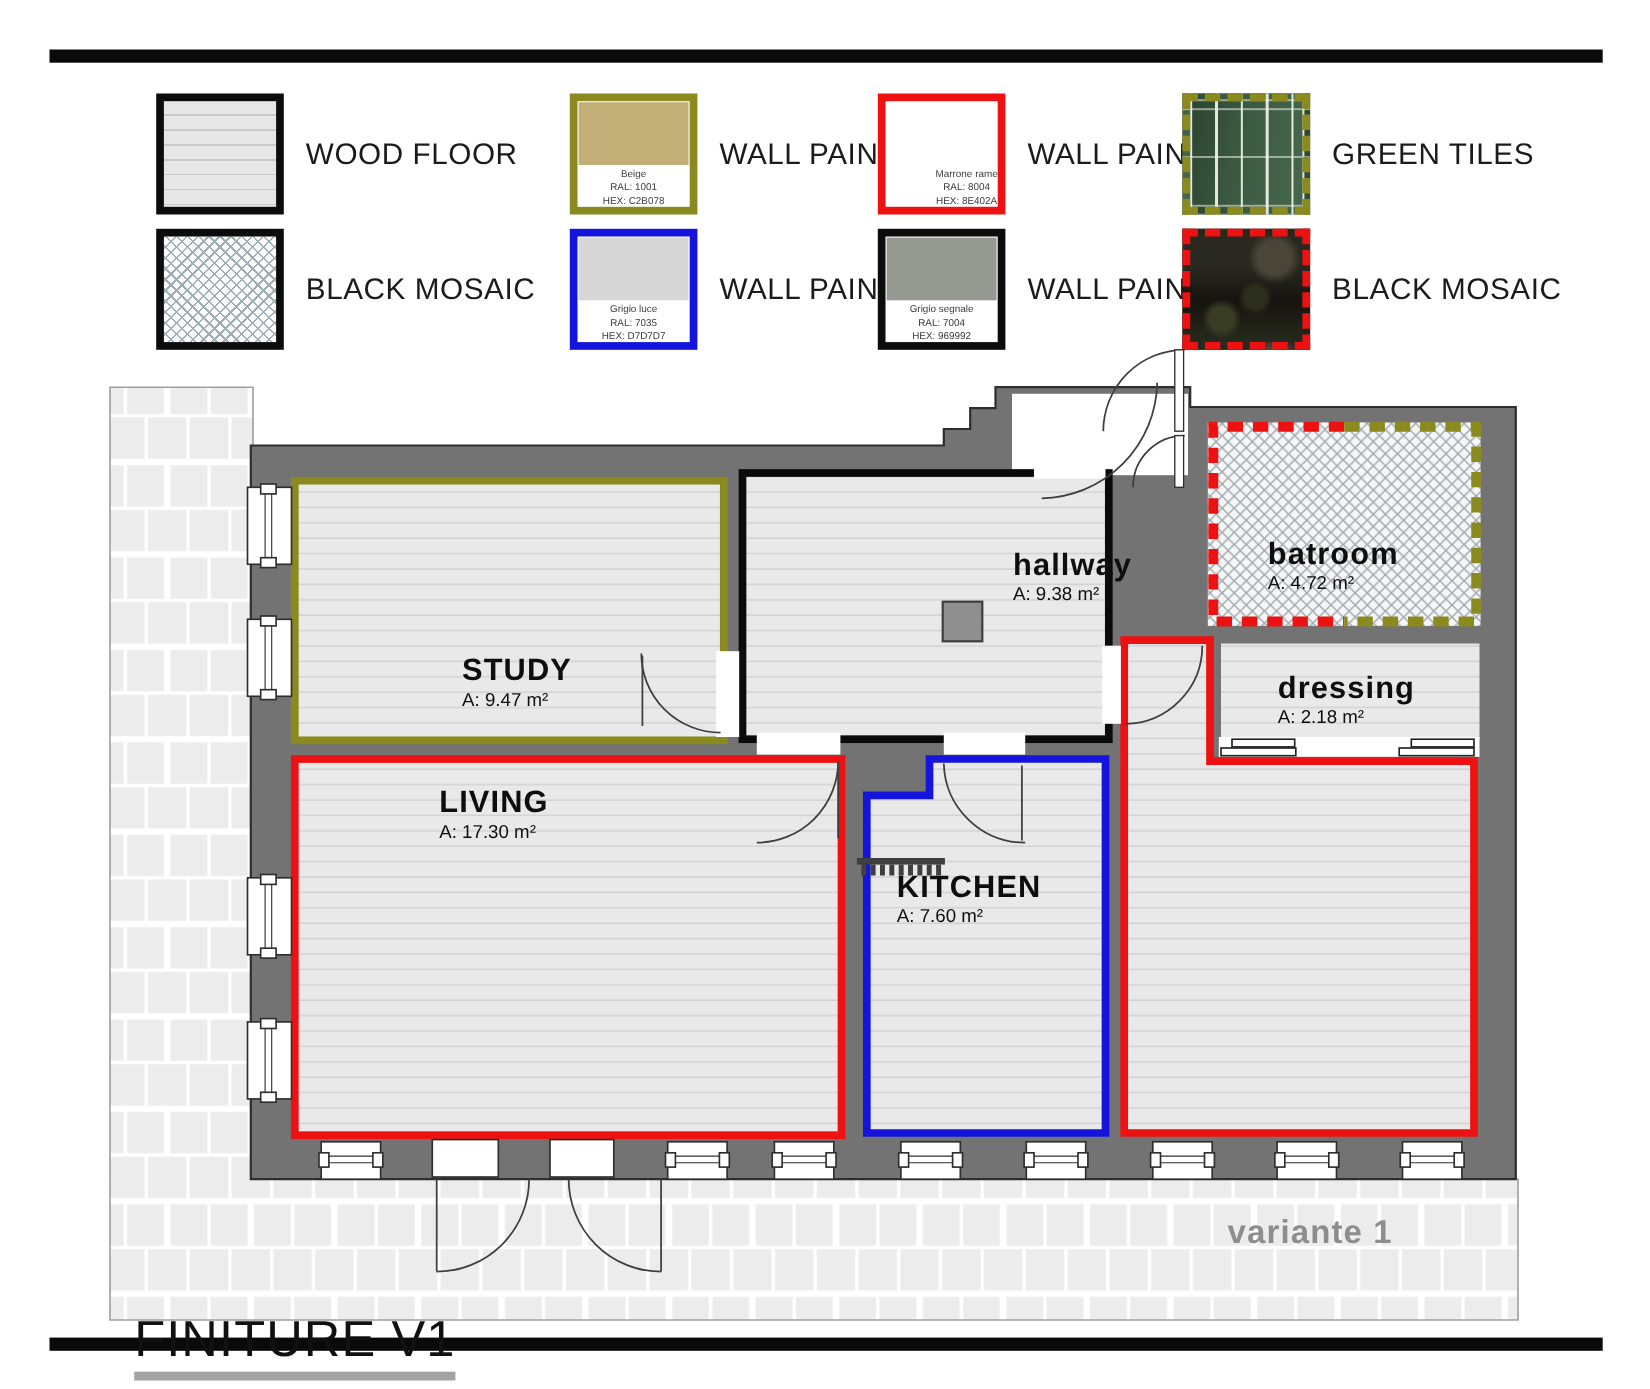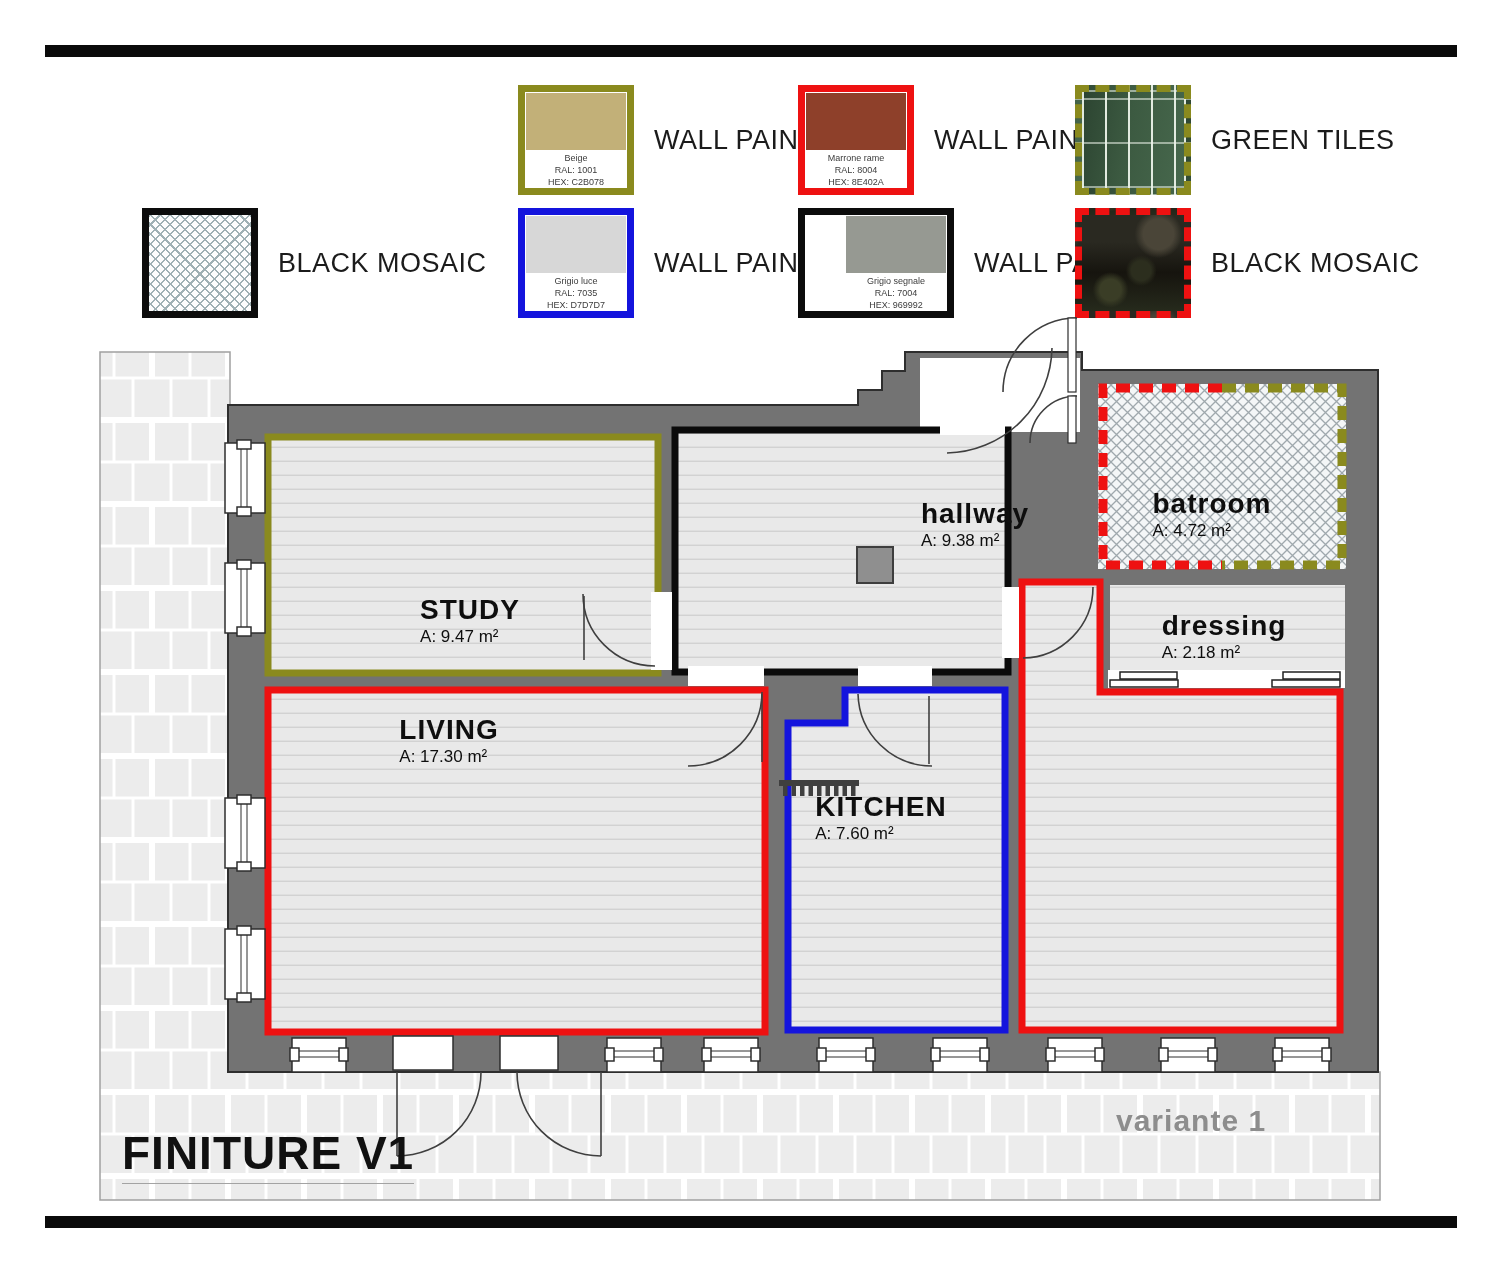--- a/index.html
+++ b/index.html
@@ -13,53 +13,57 @@
   .legend-label{font-size:27px;color:#1b1b1b;letter-spacing:.5px;white-space:nowrap;}
   .swatch{width:102px;height:96px;border:7px solid #0c0c0c;background:#fff;}
   .wood{background:repeating-linear-gradient(180deg,#e7e7e7 0 12px,#c9c9c9 12px 13.5px);}
   .mosaic-pat{background:
     repeating-linear-gradient(45deg,rgba(0,0,0,0) 0 5.5px,#9fb0b4 5.5px 7px),
     repeating-linear-gradient(-45deg,rgba(0,0,0,0) 0 5.5px,#9fb0b4 5.5px 7px),#fdfdfd;}
   .paint{display:flex;flex-direction:column;}
   .paint-color{height:57px;margin:1px;}
   .paint-caption{flex:1;text-align:center;font-size:9px;line-height:1.35;color:#3c3c3c;padding-top:1px;}
   .b-olive{border-color:#8a8a1e;} .b-blue{border-color:#1414dd;}
-  .b-red{border-color:#ee1111;}  .b-black{border-color:#0c0c0c;padding-left:40px;}
+  .b-red{border-color:#ee1111;align-items:flex-end;}  .b-black{border-color:#0c0c0c;}
   .photo{width:102px;height:96px;}
   .b-olive-dash{border:7px dashed #8a8a1e;} .b-red-dash{border:7px dashed #ee1111;}
   .green-tiles{background-color:#3c5a41;background-image:
     repeating-linear-gradient(90deg,rgba(235,242,232,.95) 0 2px,rgba(0,0,0,0) 2px 23px),
     repeating-linear-gradient(0deg,rgba(235,242,232,.55) 0 2px,rgba(0,0,0,0) 2px 44px),
     linear-gradient(100deg,#2c4431 0%,#3c5a41 45%,#47684d 100%);}
   .black-mosaic{background-color:#14120d;background-image:
     radial-gradient(circle at 75% 20%,#4a4538 0 14%,rgba(0,0,0,0) 22%),
     radial-gradient(circle at 28% 78%,#3a3d26 0 10%,rgba(0,0,0,0) 17%),
     radial-gradient(circle at 58% 58%,#2c2e1e 0 12%,rgba(0,0,0,0) 19%),
     linear-gradient(180deg,#2a2921 0 28%,#16140e 60%,#262a1c 100%);}
 
   
   .plan{position:absolute;left:0;top:0;width:1500px;height:1263px;}
   .room-label{position:absolute;transform:translate(-50%,-50%);
               white-space:nowrap;color:#0e0e0e;z-index:5;}
   .room-name{font-weight:bold;font-size:28px;letter-spacing:1px;}
   .room-area{font-size:17px;margin-top:1px;}
 
-  .drawing-title{position:absolute;left:122px;top:1126px;font-size:46px;font-weight:bold;
-    color:#111;border-bottom:1px solid #a3a3a3;padding-bottom:3px;letter-spacing:1px;z-index:6;}
+  .drawing-title{position:absolute;left:122px;top:1190px;font-size:46px;font-weight:normal;
+    color:#111;border-bottom:8px solid #a3a3a3;padding-bottom:3px;letter-spacing:1px;z-index:6;}
   .variant-title{position:absolute;left:1116px;top:1104px;font-size:30px;font-weight:bold;
     color:#8d8d8d;z-index:6;letter-spacing:1px;}
 </style>
 </head>
 <body>
 
 <div class="page">
 
   <div class="bar bar-top"></div>
   <div class="bar bar-bottom"></div>
 
+  <div class="legend-item" style="left:142px;top:85px">
+    <div class="swatch wood"></div>
+    <div class="legend-label">WOOD FLOOR</div>
+  </div>
 
   <div class="legend-item" style="left:142px;top:208px">
     <div class="swatch mosaic-pat"></div>
     <div class="legend-label">BLACK MOSAIC</div>
   </div>
 
   <div class="legend-item" style="left:518px;top:85px">
     <div class="swatch paint b-olive">
       <div class="paint-color" style="background:#C2B078"></div>
       <div class="paint-caption">

